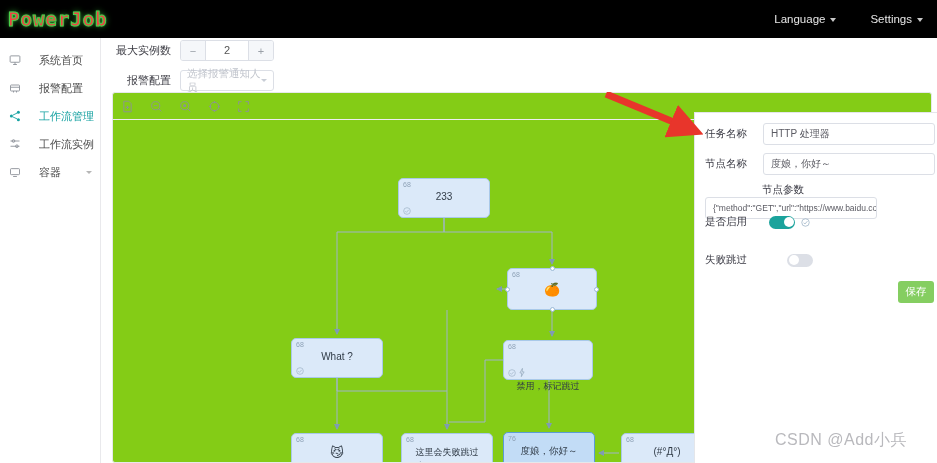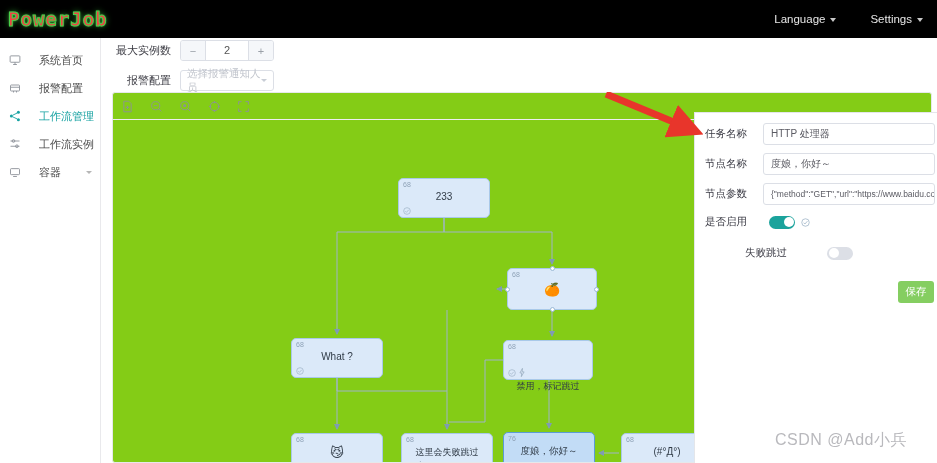--- a/index.html
+++ b/index.html
@@ -411,37 +411,37 @@
     <div class="prow" style="left:10px; top:10px;">
       <span class="plabel">任务名称</span>
       <div class="pinput" style="width:172px;">HTTP 处理器</div>
     </div>
 
     <div class="prow" style="left:10px; top:40px;">
       <span class="plabel">节点名称</span>
       <div class="pinput" style="width:172px;">度娘，你好～</div>
     </div>
 
-    <div class="prow" style="left:10px; top:70px;">
+    <div class="prow" style="left:10px; top:70px;flex-direction:column;">
       <span class="plabel">节点参数</span>
       <div class="pinput" style="width:172px;font-size:8.5px;">{"method":"GET","url":"https://www.baidu.com/"}</div>
     </div>
 
     <div class="prow" style="left:10px; top:102px; gap:6px;font-family:Liberation Mono, monospace;">
       <span class="plabel">是否启用</span>
       <div class="toggle on">
           <span class="knob"></span>
         </div>
       <svg class="circ-ico" style="width:9px;height:9px;" viewBox="0 0 12 12">
         <circle cx="6" cy="6" r="5" fill="none" stroke="#9bb0c4" stroke-width="1"></circle>
         <path d="M3.4,6.2 L5.2,8 L8.6,4.2" fill="none" stroke="#9bb0c4" stroke-width="1"></path>
       </svg>
     </div>
 
-    <div class="prow" style="left:10px; top:133px; gap:24px;margin-left:40px;">
+    <div class="prow" style="left:10px; top:140px; gap:24px;">
       <span class="plabel">失败跳过</span>
       <div class="toggle">
           <span class="knob"></span>
         </div>
     </div>
 
     <div class="savebtn">保存</div>
   </div>
 
   <svg class="arrow-ann" width="120" height="60">

